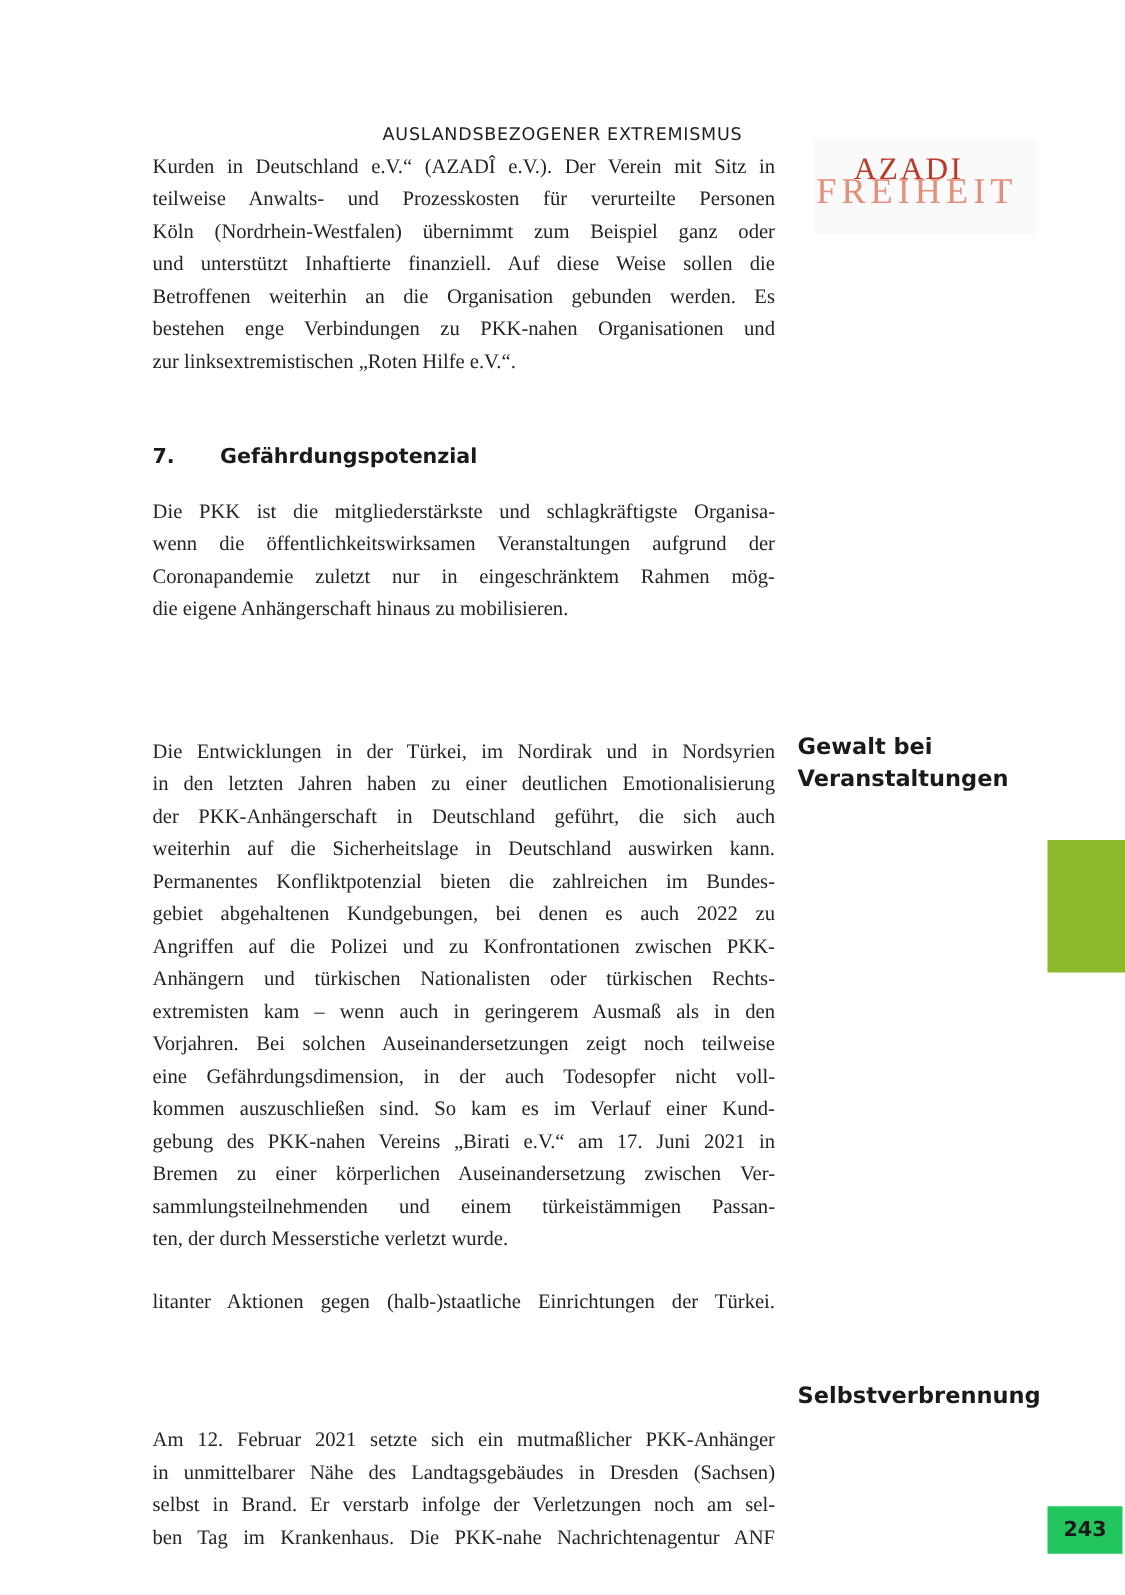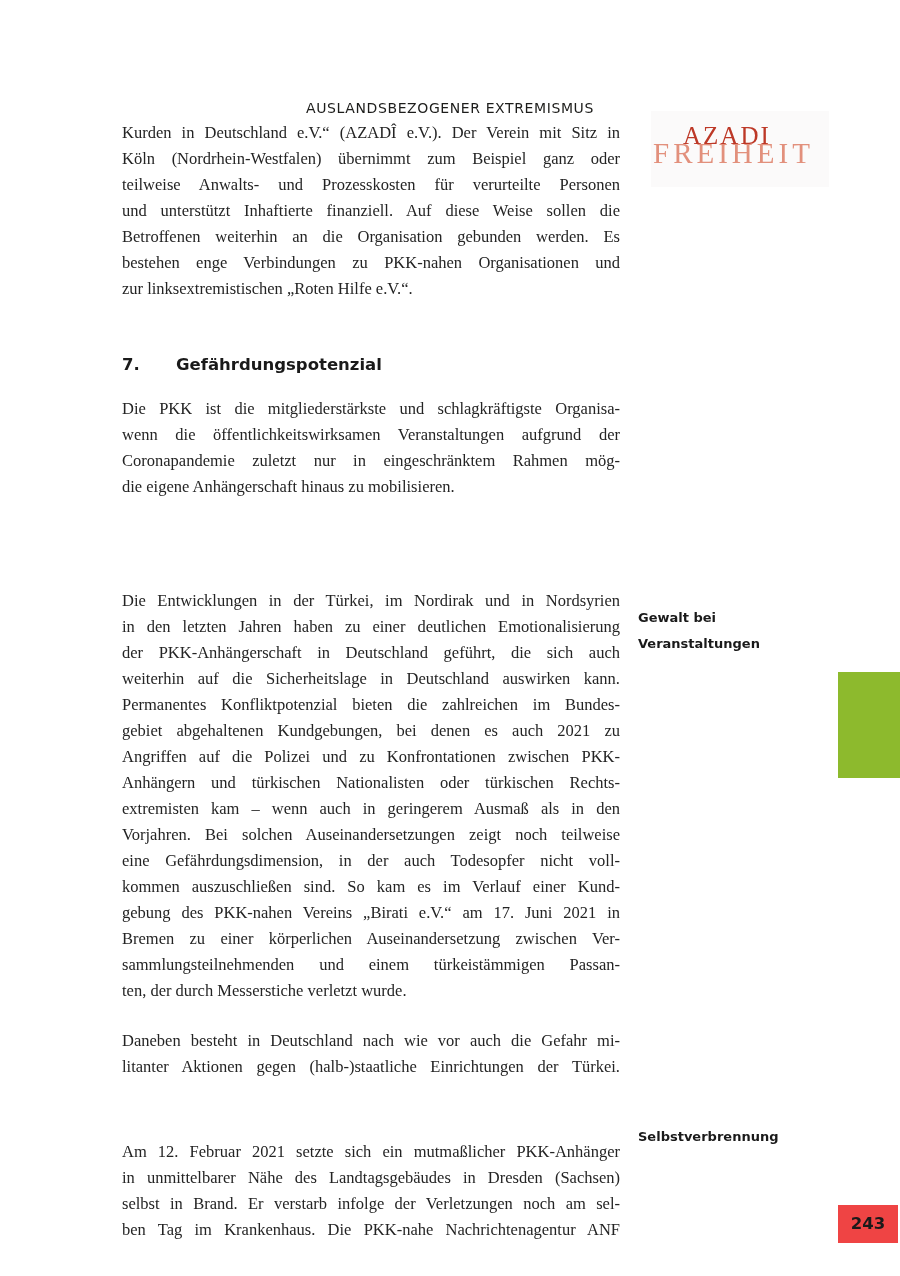--- a/index.html
+++ b/index.html
@@ -43,24 +43,23 @@
     line-height:26px;
     color:#1a1a1a;
     display:flex;
   }
   .sec-num{width:54px;flex:0 0 54px;}
   .note{
     position:absolute;
     left:638px;width:255px;
     font-family:"DejaVu Sans", sans-serif;
     font-weight:bold;
-    font-size:13px;
+    font-size:18px;
     line-height:26px;
     color:#1a1a1a;
-    margin-top:20px;
   }
   .n1{top:585px;}
   .n2{top:1104px;}
   .logo{
     position:absolute;
     left:630px;top:111px;
     width:178px;height:76px;
     background:#fbfafa;
     margin-left:21px;
   }
@@ -107,22 +106,22 @@
 
   <div class="header">AUSLANDSBEZOGENER EXTREMISMUS</div>
 
   <div class="logo">
     <span class="logo-freiheit" style="color: rgb(226, 144, 124);">FREIHEIT</span>
     <span class="logo-azadi" style="color: rgb(192, 57, 39);">AZADI</span>
   </div>
 
   <div class="para p1">
       <div class="line">Kurden in Deutschland e.V.“ (AZADÎ e.V.). Der Verein mit Sitz in</div>
+      <div class="line">teilweise Anwalts- und Prozesskosten für verurteilte Personen</div>
       <div class="line">Köln (Nordrhein-Westfalen) übernimmt zum Beispiel ganz oder</div>
-      <div class="line">teilweise Anwalts- und Prozesskosten für verurteilte Personen</div>
       <div class="line">und unterstützt Inhaftierte finanziell. Auf diese Weise sollen die</div>
       <div class="line">Betroffenen weiterhin an die Organisation gebunden werden. Es</div>
       <div class="line">bestehen enge Verbindungen zu PKK-nahen Organisationen und</div>
       <div class="line last">zur linksextremistischen „Roten Hilfe e.V.“.</div>
     </div>
 
   <div class="section-heading">
     <span class="sec-num">7.</span>
     <span class="sec-title">Gefährdungspotenzial</span>
   </div>
@@ -132,50 +131,49 @@
       <div class="line">wenn die öffentlichkeitswirksamen Veranstaltungen aufgrund der</div>
       <div class="line">Coronapandemie zuletzt nur in eingeschränktem Rahmen mög-</div>
       <div class="line last">die eigene Anhängerschaft hinaus zu mobilisieren.</div>
     </div>
   <div class="para p3">
       <div class="line">Die Entwicklungen in der Türkei, im Nordirak und in Nordsyrien</div>
       <div class="line">in den letzten Jahren haben zu einer deutlichen Emotionalisierung</div>
       <div class="line">der PKK-Anhängerschaft in Deutschland geführt, die sich auch</div>
       <div class="line">weiterhin auf die Sicherheitslage in Deutschland auswirken kann.</div>
       <div class="line">Permanentes Konfliktpotenzial bieten die zahlreichen im Bundes-</div>
-      <div class="line">gebiet abgehaltenen Kundgebungen, bei denen es auch 2021 zu</div>
+      <div class="line">gebiet abgehaltenen Kundgebungen, bei denen es auch 2022 zu</div>
       <div class="line">Angriffen auf die Polizei und zu Konfrontationen zwischen PKK-</div>
       <div class="line">Anhängern und türkischen Nationalisten oder türkischen Rechts-</div>
       <div class="line">extremisten kam – wenn auch in geringerem Ausmaß als in den</div>
       <div class="line">Vorjahren. Bei solchen Auseinandersetzungen zeigt noch teilweise</div>
       <div class="line">eine Gefährdungsdimension, in der auch Todesopfer nicht voll-</div>
       <div class="line">kommen auszuschließen sind. So kam es im Verlauf einer Kund-</div>
       <div class="line">gebung des PKK-nahen Vereins „Birati e.V.“ am 17. Juni 2021 in</div>
       <div class="line">Bremen zu einer körperlichen Auseinandersetzung zwischen Ver-</div>
       <div class="line">sammlungsteilnehmenden und einem türkeistämmigen Passan-</div>
       <div class="line last">ten, der durch Messerstiche verletzt wurde.</div>
     </div>
   <div class="para p4">
-      <div class="line">Daneben besteht in Deutschland nach wie vor auch die Gefahr mi-</div>
       <div class="line">litanter Aktionen gegen (halb-)staatliche Einrichtungen der Türkei.</div>
     </div>
   <div class="para p5">
       <div class="line">Am 12. Februar 2021 setzte sich ein mutmaßlicher PKK-Anhänger</div>
       <div class="line">in unmittelbarer Nähe des Landtagsgebäudes in Dresden (Sachsen)</div>
       <div class="line">selbst in Brand. Er verstarb infolge der Verletzungen noch am sel-</div>
       <div class="line">ben Tag im Krankenhaus. Die PKK-nahe Nachrichtenagentur ANF</div>
     </div>
 
   <div class="note n1">
       <div>Gewalt bei</div>
       <div>Veranstaltungen</div>
     </div>
   <div class="note n2">
       <div>Selbstverbrennung</div>
     </div>
 
   <div class="accent" style="background: rgb(141, 186, 45);"></div>
 
-  <div class="pagenum" style="background: #ef4444;">
+  <div class="pagenum" style="background: #22c55e;">
     <span>243</span>
   </div>
 
 </div>
 
 </body></html>

